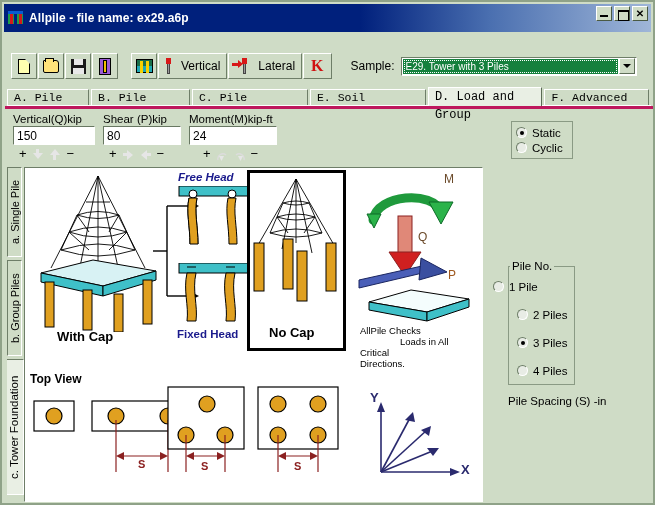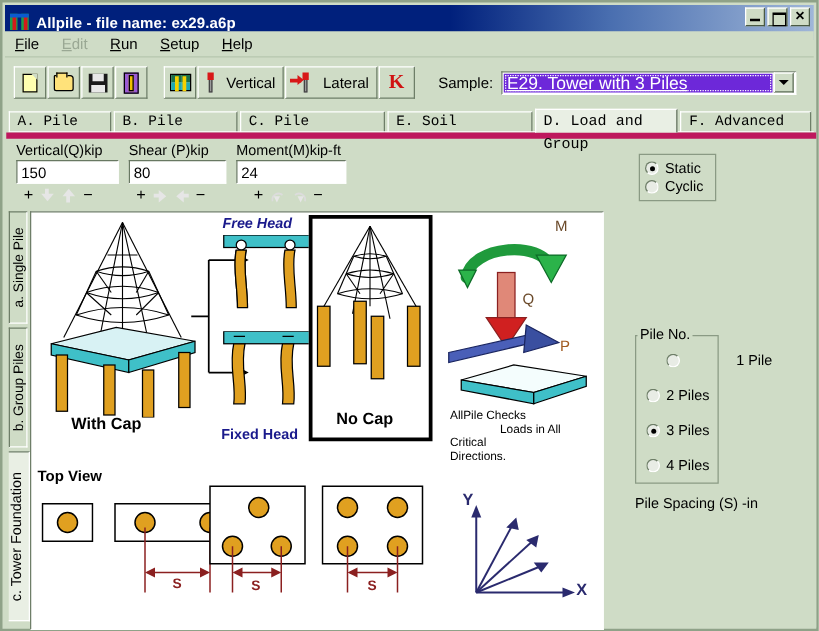--- a/index.html
+++ b/index.html
@@ -103,23 +103,23 @@
   .tb-k { font-size:16px; font-weight:bold; color:#d01212; font-family:"Liberation Serif", serif; padding:0 4px; }
 
   .sample-label { font-size:12px; color:#000; margin-left:18px; margin-right:6px; }
   .combo {
     width:236px; height:19px; background:#ffffff; position:relative;
     border-top:1px solid #6e7e68; border-left:1px solid #6e7e68;
     border-right:1px solid #ffffff; border-bottom:1px solid #ffffff;
     display:flex; align-items:center;
   }
   .combo-val {
-    flex:1; height:15px; margin:1px; background:#6d28d9; color:#ffffff;
-    font-size:14px; line-height:15px; padding-left:3px; white-space:nowrap; overflow:hidden;
-    outline:1px dotted #ffffff; outline-offset:-2px;text-decoration:underline;
+    flex:1; height:15px; margin:1px; background:#15803d; color:#ffffff;
+    font-size:10px; line-height:15px; padding-left:3px; white-space:nowrap; overflow:hidden;
+    outline:1px dotted #ffffff; outline-offset:-2px;
   }
   .combo-arrow {
     width:16px; height:16px; margin-right:1px; background:#cfdcc6;
     border-top:1px solid #ffffff; border-left:1px solid #ffffff;
     border-right:1px solid #5e6e58; border-bottom:1px solid #5e6e58;
     display:flex; align-items:center; justify-content:center; flex:none;
   }
   .combo-arrow::after { content:""; width:0;height:0; border-left:4px solid transparent; border-right:4px solid transparent; border-top:4px solid #000; }
 
   
@@ -133,21 +133,21 @@
   .tab.active {
     height:19px; background:#e9efe4; font-size:12px; line-height:18px;
     border-top:1px solid #ffffff; border-left:1px solid #ffffff; border-right:1px solid #5a6a54;
     margin-top:-2px; z-index:3; position:relative;
   }
   .tabline { position:absolute; left:5px; top:103px; width:644px; height:1px; background:#ffffff; }
 
   
   .content {
     position:absolute; left:3px; top:104px; width:648px; height:396px; background:#cfdcc6;
-    border-top:5px solid #be185d;
+    border-top:3px solid #be185d;
   }
 
   
   .fields { position:absolute; left:8px; top:4px; display:flex; }
   .fgroup { margin-right:8px; }
   .flabel { font-size:11.5px; color:#000; margin-bottom:1px; white-space:nowrap; }
   .finput {
     width:82px; height:19px; background:#ffffff; font-size:12px; color:#000;
     padding-left:3px; line-height:18px;
     border-top:1px solid #687862; border-left:1px solid #687862;
@@ -232,27 +232,20 @@
         <i class="ti-e"></i>
     </div>
     <span class="title-text">Allpile - file name: ex29.a6p</span>
     <div class="winbtns">
       <div class="winbtn wb-min"></div>
       <div class="winbtn wb-max"></div>
       <div class="winbtn"><b>✕</b></div>
     </div>
   </div>
 
-  <div class="menubar">
-    <span class="menuitem"><u>F</u>ile</span>
-    <span class="menuitem disabled"><u>E</u>dit</span>
-    <span class="menuitem"><u>R</u>un</span>
-    <span class="menuitem"><u>S</u>etup</span>
-    <span class="menuitem"><u>H</u>elp</span>
-  </div>
 
   <div class="toolbar">
     <div class="tbtn">
       <span class="ic ic-new"></span>
     </div>
     <div class="tbtn">
       <span class="ic">
           <span class="ic-open" style="position:absolute;top:2px;"></span>
         </span>
     </div>
@@ -442,21 +435,21 @@
 
       <div style="position:absolute;left:152px;top:95px;width:78px;height:62px;">
         <svg width="78" height="62" viewBox="0 0 78 62">
           <rect x="2" y="0" width="76" height="10" fill="#3fc0c8" stroke="#000" stroke-width="1"></rect>
           <path d="M10 10 C6 28 12 42 10 58 L19 58 C21 42 15 28 19 10 Z" fill="#e0a020" stroke="#000" stroke-width="1"></path>
           <path d="M49 10 C45 28 51 42 49 58 L58 58 C60 42 54 28 58 10 Z" fill="#e0a020" stroke="#000" stroke-width="1"></path>
           <line x1="10" y1="4" x2="19" y2="4" stroke="#000" stroke-width="1"></line>
           <line x1="49" y1="4" x2="58" y2="4" stroke="#000" stroke-width="1"></line>
         </svg>
       </div>
-      <div class="lbl-blue" style="left:152px; top:172px;">Fixed Head</div>
+      <div class="lbl-blue" style="left:152px; top:160px;">Fixed Head</div>
 
       <div class="nocap-frame" style="left:222px; top:2px; width:99px; height:181px;">
         <svg width="93" height="152" viewBox="0 0 93 152" style="position:absolute;left:0;top:2px;">
           <g stroke="#000" stroke-width="0.9" fill="none">
             <line x1="46" y1="4" x2="8" y2="70"></line>
             <line x1="46" y1="4" x2="84" y2="70"></line>
             <line x1="46" y1="4" x2="46" y2="68"></line>
             <line x1="46" y1="4" x2="32" y2="74"></line>
             <line x1="46" y1="4" x2="62" y2="78"></line>
             <path d="M20 58 Q46 50 72 58"></path>
@@ -581,21 +574,21 @@
           <polygon points="74,58 62,58 68,66" fill="#2a2a6e"></polygon>
         </svg>
         <span style="position:absolute;left:5px;top:0px;font-size:13px;font-weight:bold;color:#2a2a6e;">Y</span>
         <span style="position:absolute;left:96px;top:72px;font-size:13px;font-weight:bold;color:#2a2a6e;">X</span>
       </div>
 
     </div>
 
     <div class="pilebox"></div>
     <div class="pilebox-title">Pile No.</div>
-    <div class="radio-row" style="position:absolute;left:528px;top:170px;gap:40px;">
+    <div class="radio-row" style="position:absolute;left:488px;top:170px;">
       <span class="radio"></span>
       <span>1 Pile</span>
     </div>
     <div class="radio-row" style="position:absolute;left:512px;top:198px;">
       <span class="radio"></span>
       <span>2 Piles</span>
     </div>
     <div class="radio-row" style="position:absolute;left:512px;top:226px;">
       <span class="radio sel"></span>
       <span>3 Piles</span>

